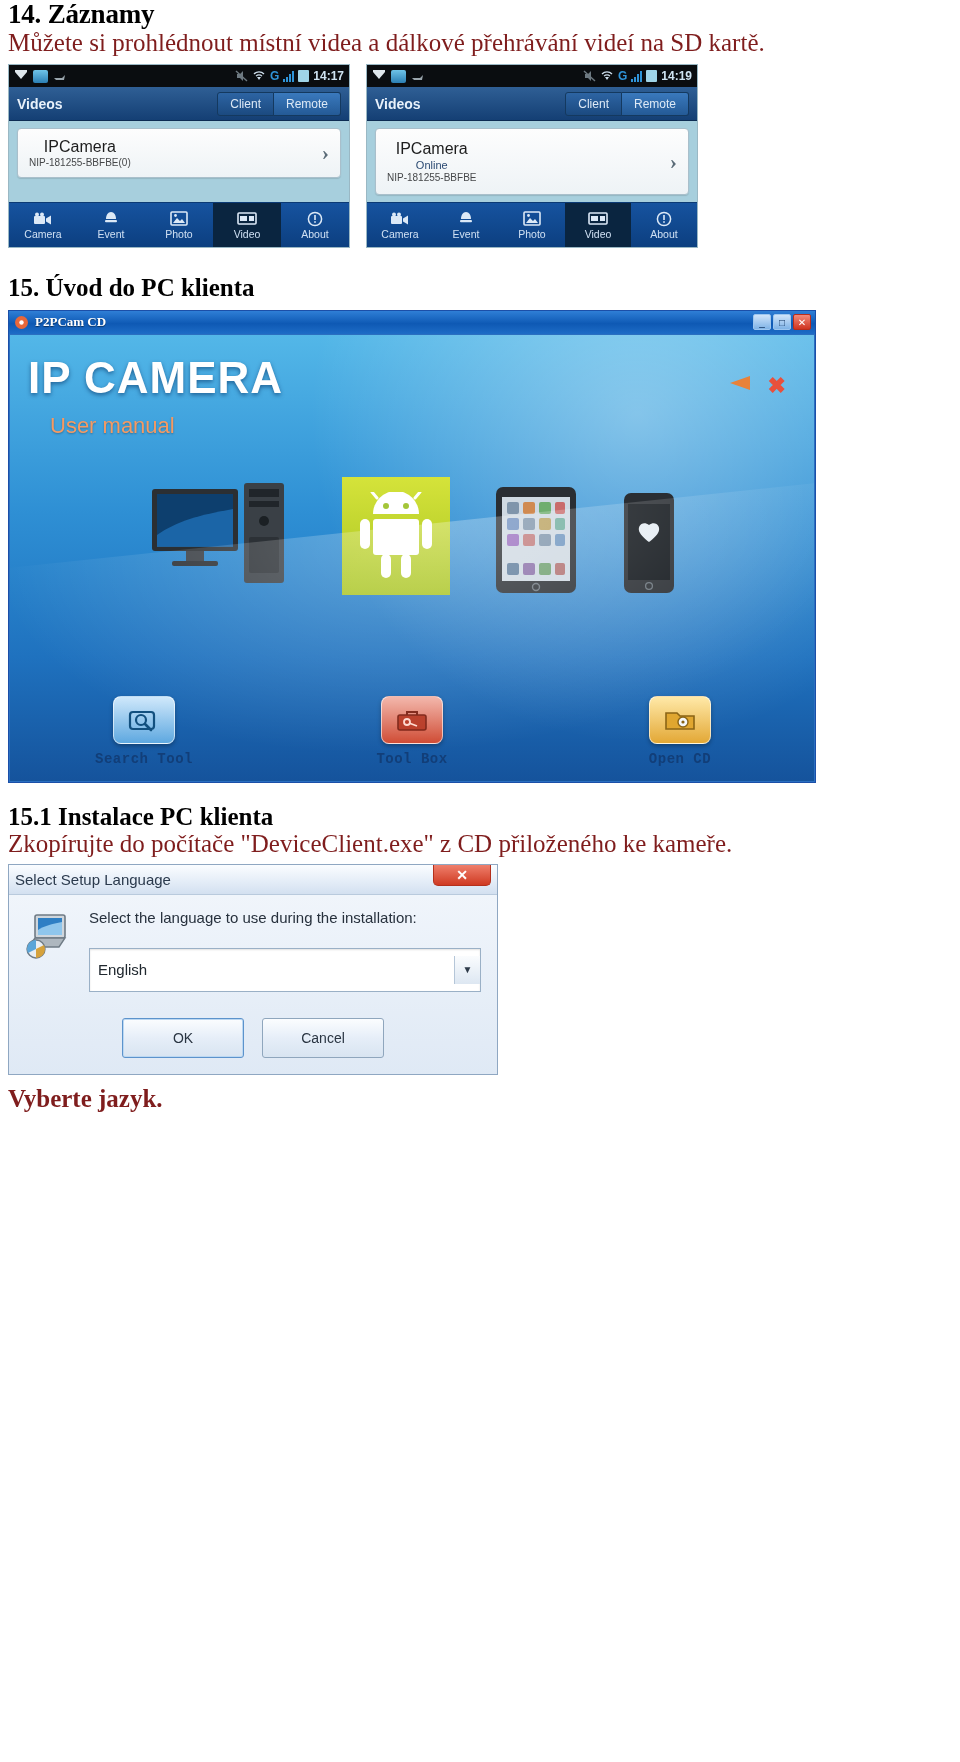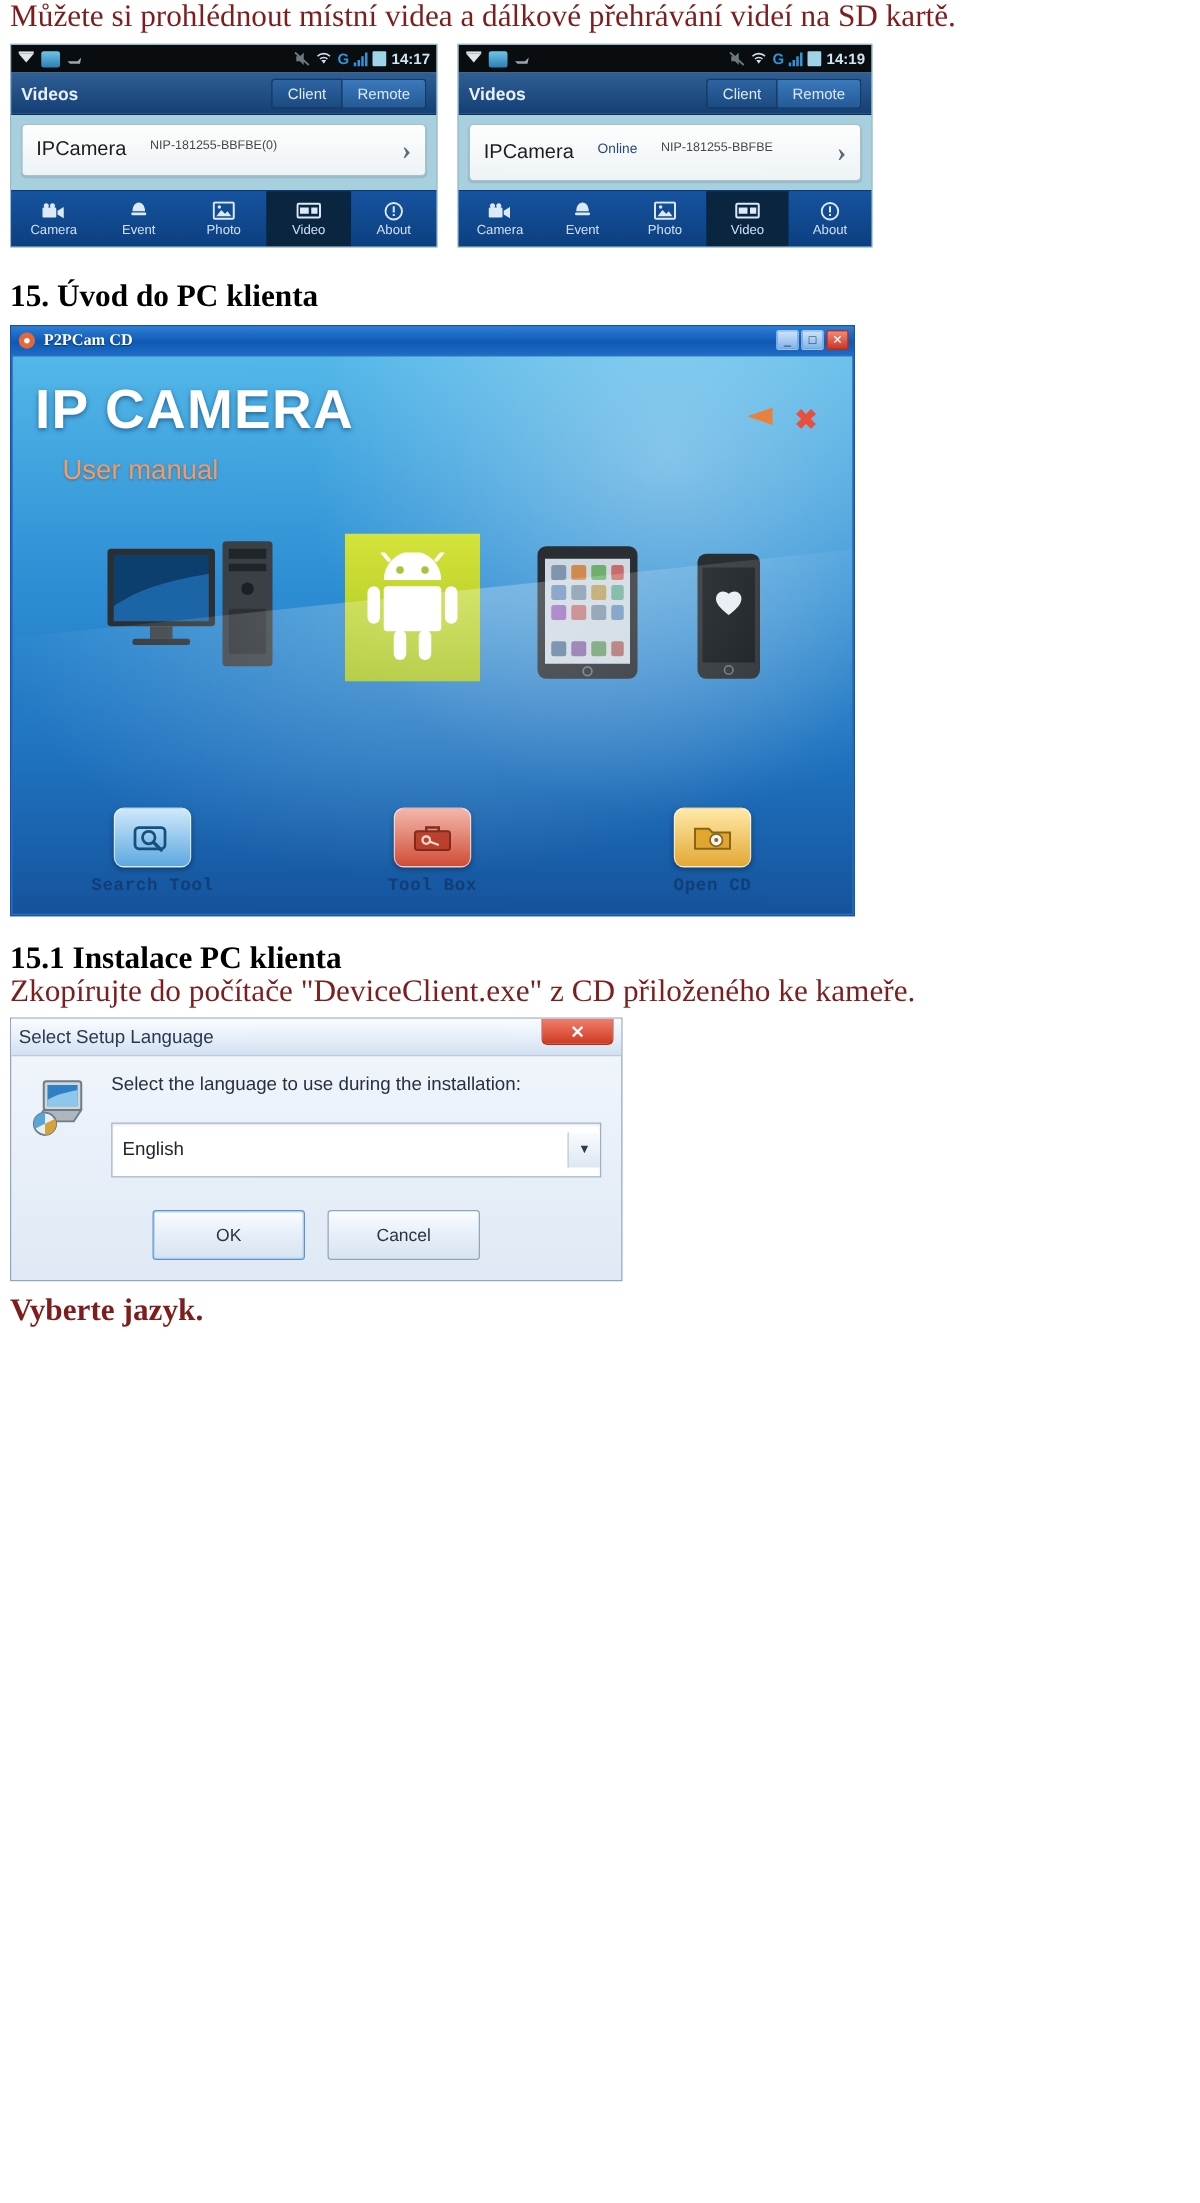--- a/index.html
+++ b/index.html
@@ -101,21 +101,21 @@
   .phone-body { flex: 1 1 auto; background: #a7cfdd; padding: 7px 8px; position: relative; }
   .cam-card {
     background: linear-gradient(#fdfdfd,#eef3f6);
     border: 1px solid #a9bfcb;
     border-radius: 4px;
     padding: 9px 11px;
     display: flex; align-items: center;
     box-shadow: 0 1px 1px rgba(0,0,0,.12);
   }
   .cam-card.tall { padding: 11px 11px; }
-  .cam-text { display: flex; flex-direction: row; gap: 19px; }
+  .cam-text { display: flex; flex-direction: column; gap: 1px; align-items: center; }
   .cam-name {
     font-family: "Liberation Sans", sans-serif; font-size: 16px;
     color: #1d1d1d;
   }
   .cam-status {
     font-family: "Liberation Sans", sans-serif; font-size: 11px; color: #2b4a72;
   }
   .cam-uid {
     font-family: "Liberation Sans", sans-serif; font-size: 10px; color: #46484a;
   }
@@ -129,21 +129,21 @@
     background: linear-gradient(#16539f,#0c3f80);
   }
   .tab.active { background: #0a2540; }
   .tab .glyph { height: 17px; display:flex; align-items:center; justify-content:center; }
   .tab .lbl {
     font-family: "Liberation Sans", sans-serif; font-size: 10.5px; color: #cfe0f3;
   }
 
   
   .cdwin {
-    width: 676px; border: 1px solid #1b4fa8;
+    width: 808px; border: 1px solid #1b4fa8;
     margin-top: 8px; background: #0f5fb8;
   }
   .cd-title {
     height: 23px;
     background: linear-gradient(#2f7fd6,#0e59b4 55%,#1e6cc6);
     display: flex; align-items: center; padding: 0 4px 0 5px;
   }
   .cd-title .t {
     color: #ffffff; font-family: "Liberation Serif", serif;
     font-weight: bold; font-size: 13px; margin-left: 6px;
@@ -269,20 +269,21 @@
   }
   .btn.primary { border-color: #5c93cc; box-shadow: 0 0 0 1px #bcd8f2 inset; }
 
   .bottom-note { margin-top: 10px; font-weight: bold; }
 </style>
 </head>
 <body>
 
 <div class="page">
 
+  <h1 class="doc-h1">14. Záznamy</h1>
   <p class="doc-p">Můžete si prohlédnout místní videa a dálkové přehrávání videí na SD kartě.</p>
 
   <div class="phones">
 
     <div class="phone">
       <div class="statusbar">
         <div class="sb-left">
           <svg class="sb-ic" width="14" height="13" viewBox="0 0 14 13">
               <path d="M1 2h12l-6 7z" fill="#dfe7ec"></path>
               <rect x="1" y="0" width="12" height="2" fill="#dfe7ec"></rect>

